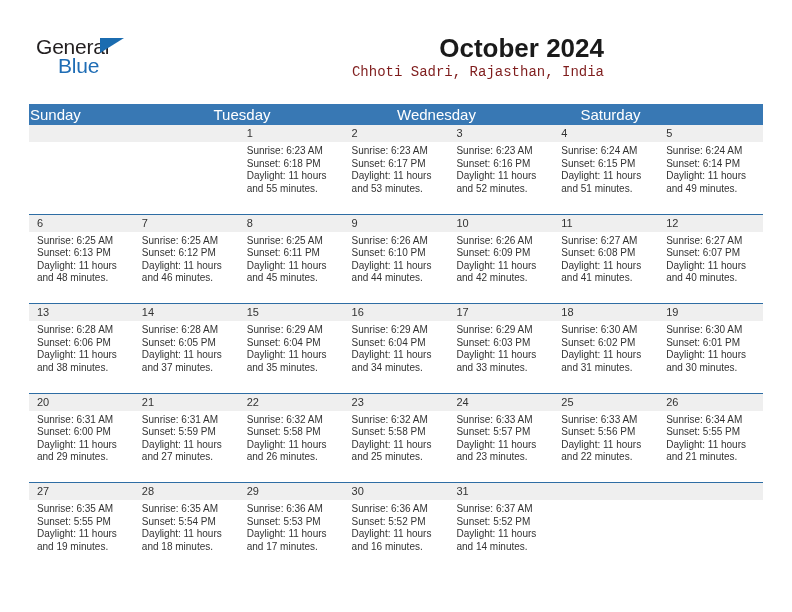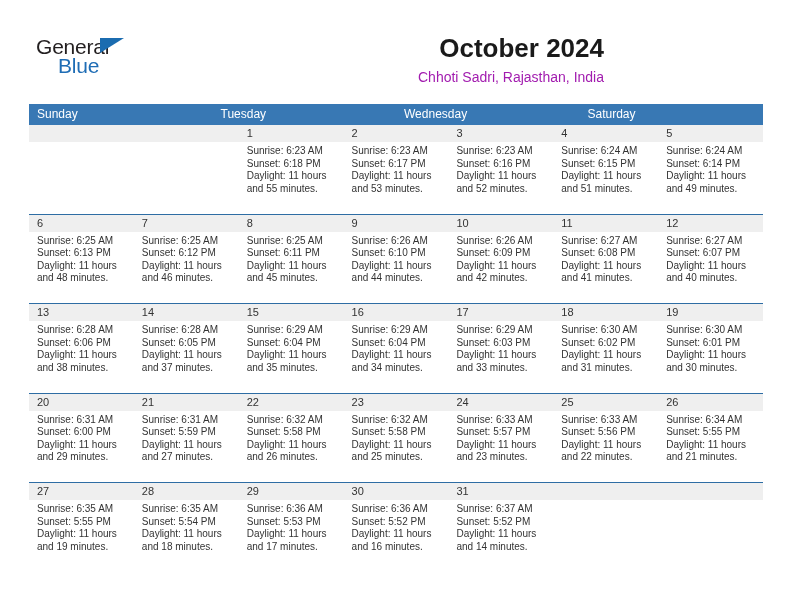--- a/index.html
+++ b/index.html
@@ -73,46 +73,46 @@
     text-align: right;
   }
   .month-title {
     font-size: 26px;
     line-height: 32px;
     color: #1a1a1a;
     font-weight: 700;
     white-space: nowrap;
   }
   .location {
-    margin-top: 5px;
     font-size: 14px;
     line-height: 17px;
-    color: #a21caf;
+    color: #7f1d1d;
     font-weight: 400;
     white-space: nowrap;
+    font-family: Liberation Mono, monospace;
   }
 
   
   .calendar {
     position: absolute;
     left: 29px;
     top: 104px;
     width: 734px;
   }
   .dow-row {
     display: flex;
     background: #3878b4;
     height: 21px;
   }
   .dow {
     flex: 1 1 0;
     color: #ffffff;
-    font-size: 12px;
+    font-size: 15px;
     line-height: 21px;
-    padding-left: 8px;
+    padding-left: 1px;
     box-sizing: border-box;
     white-space: nowrap;
     overflow: hidden;
   }
 
   .week {
     display: flex;
     height: 88.5px;
     border-top: 1px solid #2e6da4;
     position: relative;

